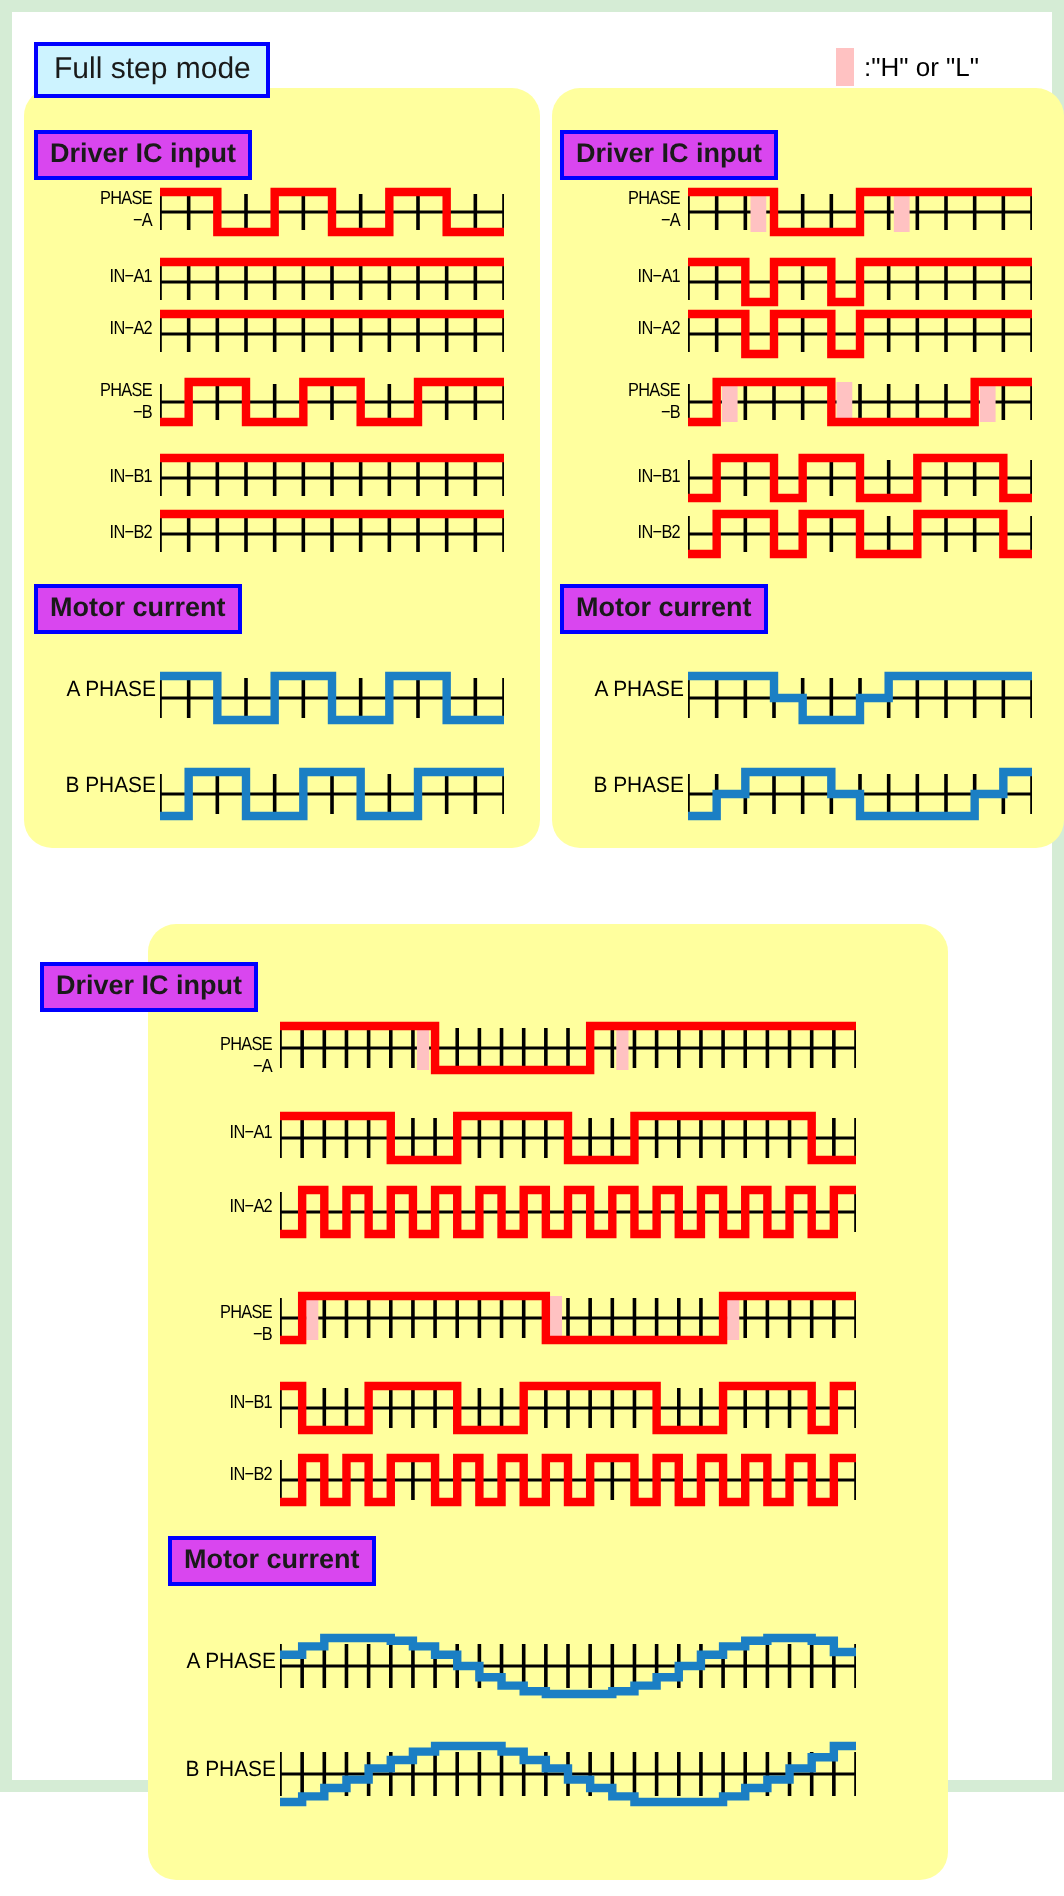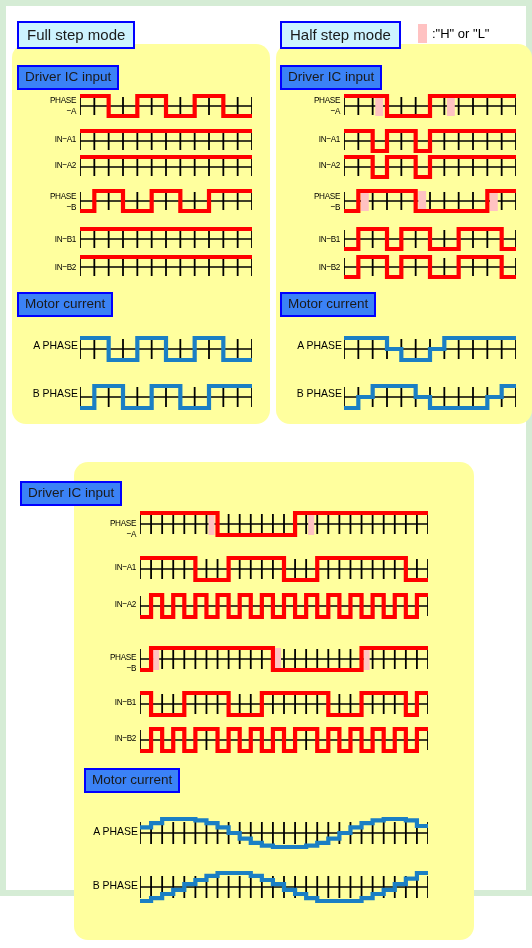--- a/index.html
+++ b/index.html
@@ -26,21 +26,21 @@
     box-sizing:border-box;
     border:2px solid #0000ff;
     background:#cdf3ff;
     color:#1a1a1a;
     font-size:15px;
     line-height:1;
     padding:4px 8px 5px 8px;
     white-space:nowrap;
     font-family:"Liberation Sans", sans-serif;
   }
-  .tagbox.green{background:#3b82f6;}
+  .tagbox.green{background:#d946ef;font-weight:bold;}
   .tagbox.small{font-size:13.5px;padding:3px 6px 4px 6px;}
   .legend{
     position:absolute;
     font-size:13px;
     color:#000;
     white-space:nowrap;
   }
   .legend .sw{
     display:inline-block;width:9px;height:19px;
     background:#ffc2c2;vertical-align:-5px;margin-right:5px;
@@ -200,21 +200,20 @@
       <line x1="100.33333333333334" y1="303" x2="100.33333333333334" y2="323" stroke="#000000" stroke-width="1.8"></line>
       <line x1="114.66666666666667" y1="303" x2="114.66666666666667" y2="323" stroke="#000000" stroke-width="1.8"></line>
       <line x1="129" y1="303" x2="129" y2="323" stroke="#000000" stroke-width="1.8"></line>
       <line x1="143.33333333333334" y1="303" x2="143.33333333333334" y2="323" stroke="#000000" stroke-width="1.8"></line>
       <line x1="157.66666666666669" y1="303" x2="157.66666666666669" y2="323" stroke="#000000" stroke-width="1.8"></line>
       <line x1="172" y1="303" x2="172" y2="323" stroke="#000000" stroke-width="1.8"></line>
       <path d="M 0 324 L 14.333333333333334 324 L 14.333333333333334 302 L 28.666666666666668 302 L 43 302 L 43 324 L 57.333333333333336 324 L 71.66666666666667 324 L 71.66666666666667 302 L 86 302 L 100.33333333333334 302 L 100.33333333333334 324 L 114.66666666666667 324 L 129 324 L 129 302 L 143.33333333333334 302 L 157.66666666666669 302 L 172 302" fill="none" stroke="#1b7fc4" stroke-width="4.2" stroke-linejoin="miter" stroke-linecap="butt"></path>
     </svg>
 
   <div class="panel" style="left:270px;top:38px;width:256px;height:380px;"></div>
-  <div class="tagbox" style="left:274px;top:15px;">Half step mode</div>
   <div class="legend" style="left:412px;top:18px;">
     <span class="sw"></span><span>:"H" or "L"</span>
   </div>
   <div class="tagbox green small" style="left:274px;top:59px;">Driver IC input</div>
   <div class="tagbox green small" style="left:274px;top:286px;">Motor current</div>
 
   <div class="sig-label" style="left:264px;top:89px;width:70px;">PHASE<br>−A</div>
   <div class="sig-label" style="left:264px;top:128px;width:70px;">IN−A1</div>
   <div class="sig-label" style="left:264px;top:154px;width:70px;">IN−A2</div>
   <div class="sig-label" style="left:264px;top:185px;width:70px;">PHASE<br>−B</div>

